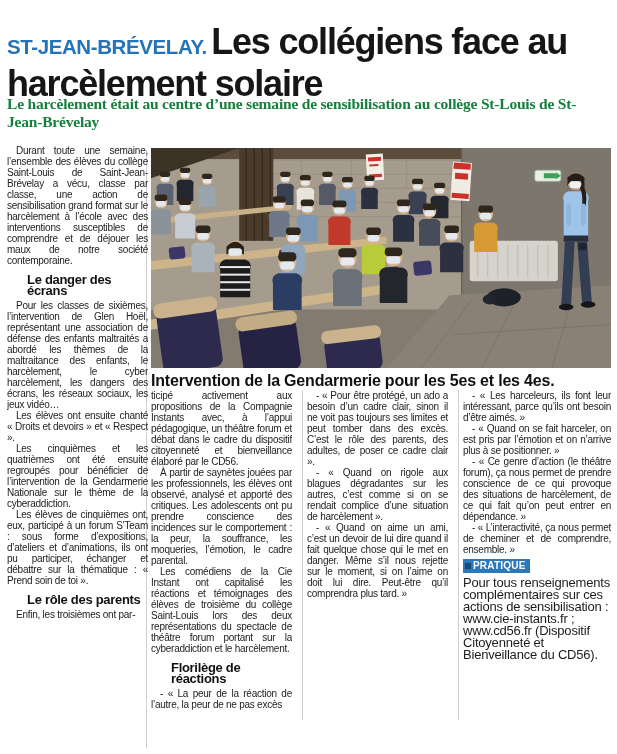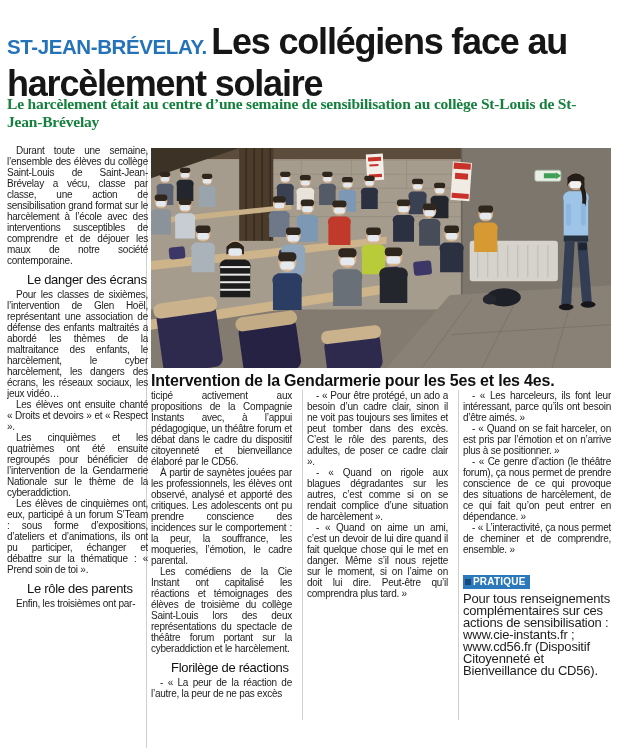--- a/index.html
+++ b/index.html
@@ -41,21 +41,21 @@
     text-align: justify;
     font-size: 10px;
     line-height: 11px;
     letter-spacing: -0.25px;
     overflow: hidden;
   }
   .col p.para { text-indent: 9px; }
   .col p.para.noindent { text-indent: 0; }
   .col h3.heading {
     font-size: 13px;
-    font-weight: 400;
+    font-weight: 700;
     letter-spacing: -0.3px;
     margin: 8px 0 4px 0;
     text-align: left;
     color:#111;
     padding-left:20px;
   }
   #col-1 { left:7px;   top:145px; height:606px; }
   #col-2 { left:151px; top:390px; height:362px; }
   #col-3 { left:307px; top:390px; height:362px; }
   #col-4 { left:463px; top:390px; height:362px; width:148px; }
@@ -67,21 +67,21 @@
     position:absolute; left:151px; top:148px; width:460px; height:220px;
     background:#837b70; overflow:hidden;
   }
   .photo-box svg { display:block; width:100%; height:100%; }
   .caption {
     position:absolute; left:151px; top:372px; width:460px;
     font-size: 16px; font-weight: 700; letter-spacing:-0.2px;
     color:#111;
     text-align:left;
   }
-  .pratique { margin-top: 20px; text-align:left; }
+  .pratique { margin-top: 4px; text-align:left; }
   .pratique-label {
     display:inline-flex; align-items:center; gap:2px;
     background: var(--pratique_bg, #2b78ba);
     color:#fff; font-weight:700; font-size:10px; letter-spacing:0.2px;
     padding: 1px 4px 2px 2px;
   }
   .pratique-square {
     display:inline-block; width:6px; height:6px;
     background: var(--pratique_bullet, #174a7c);
   }

